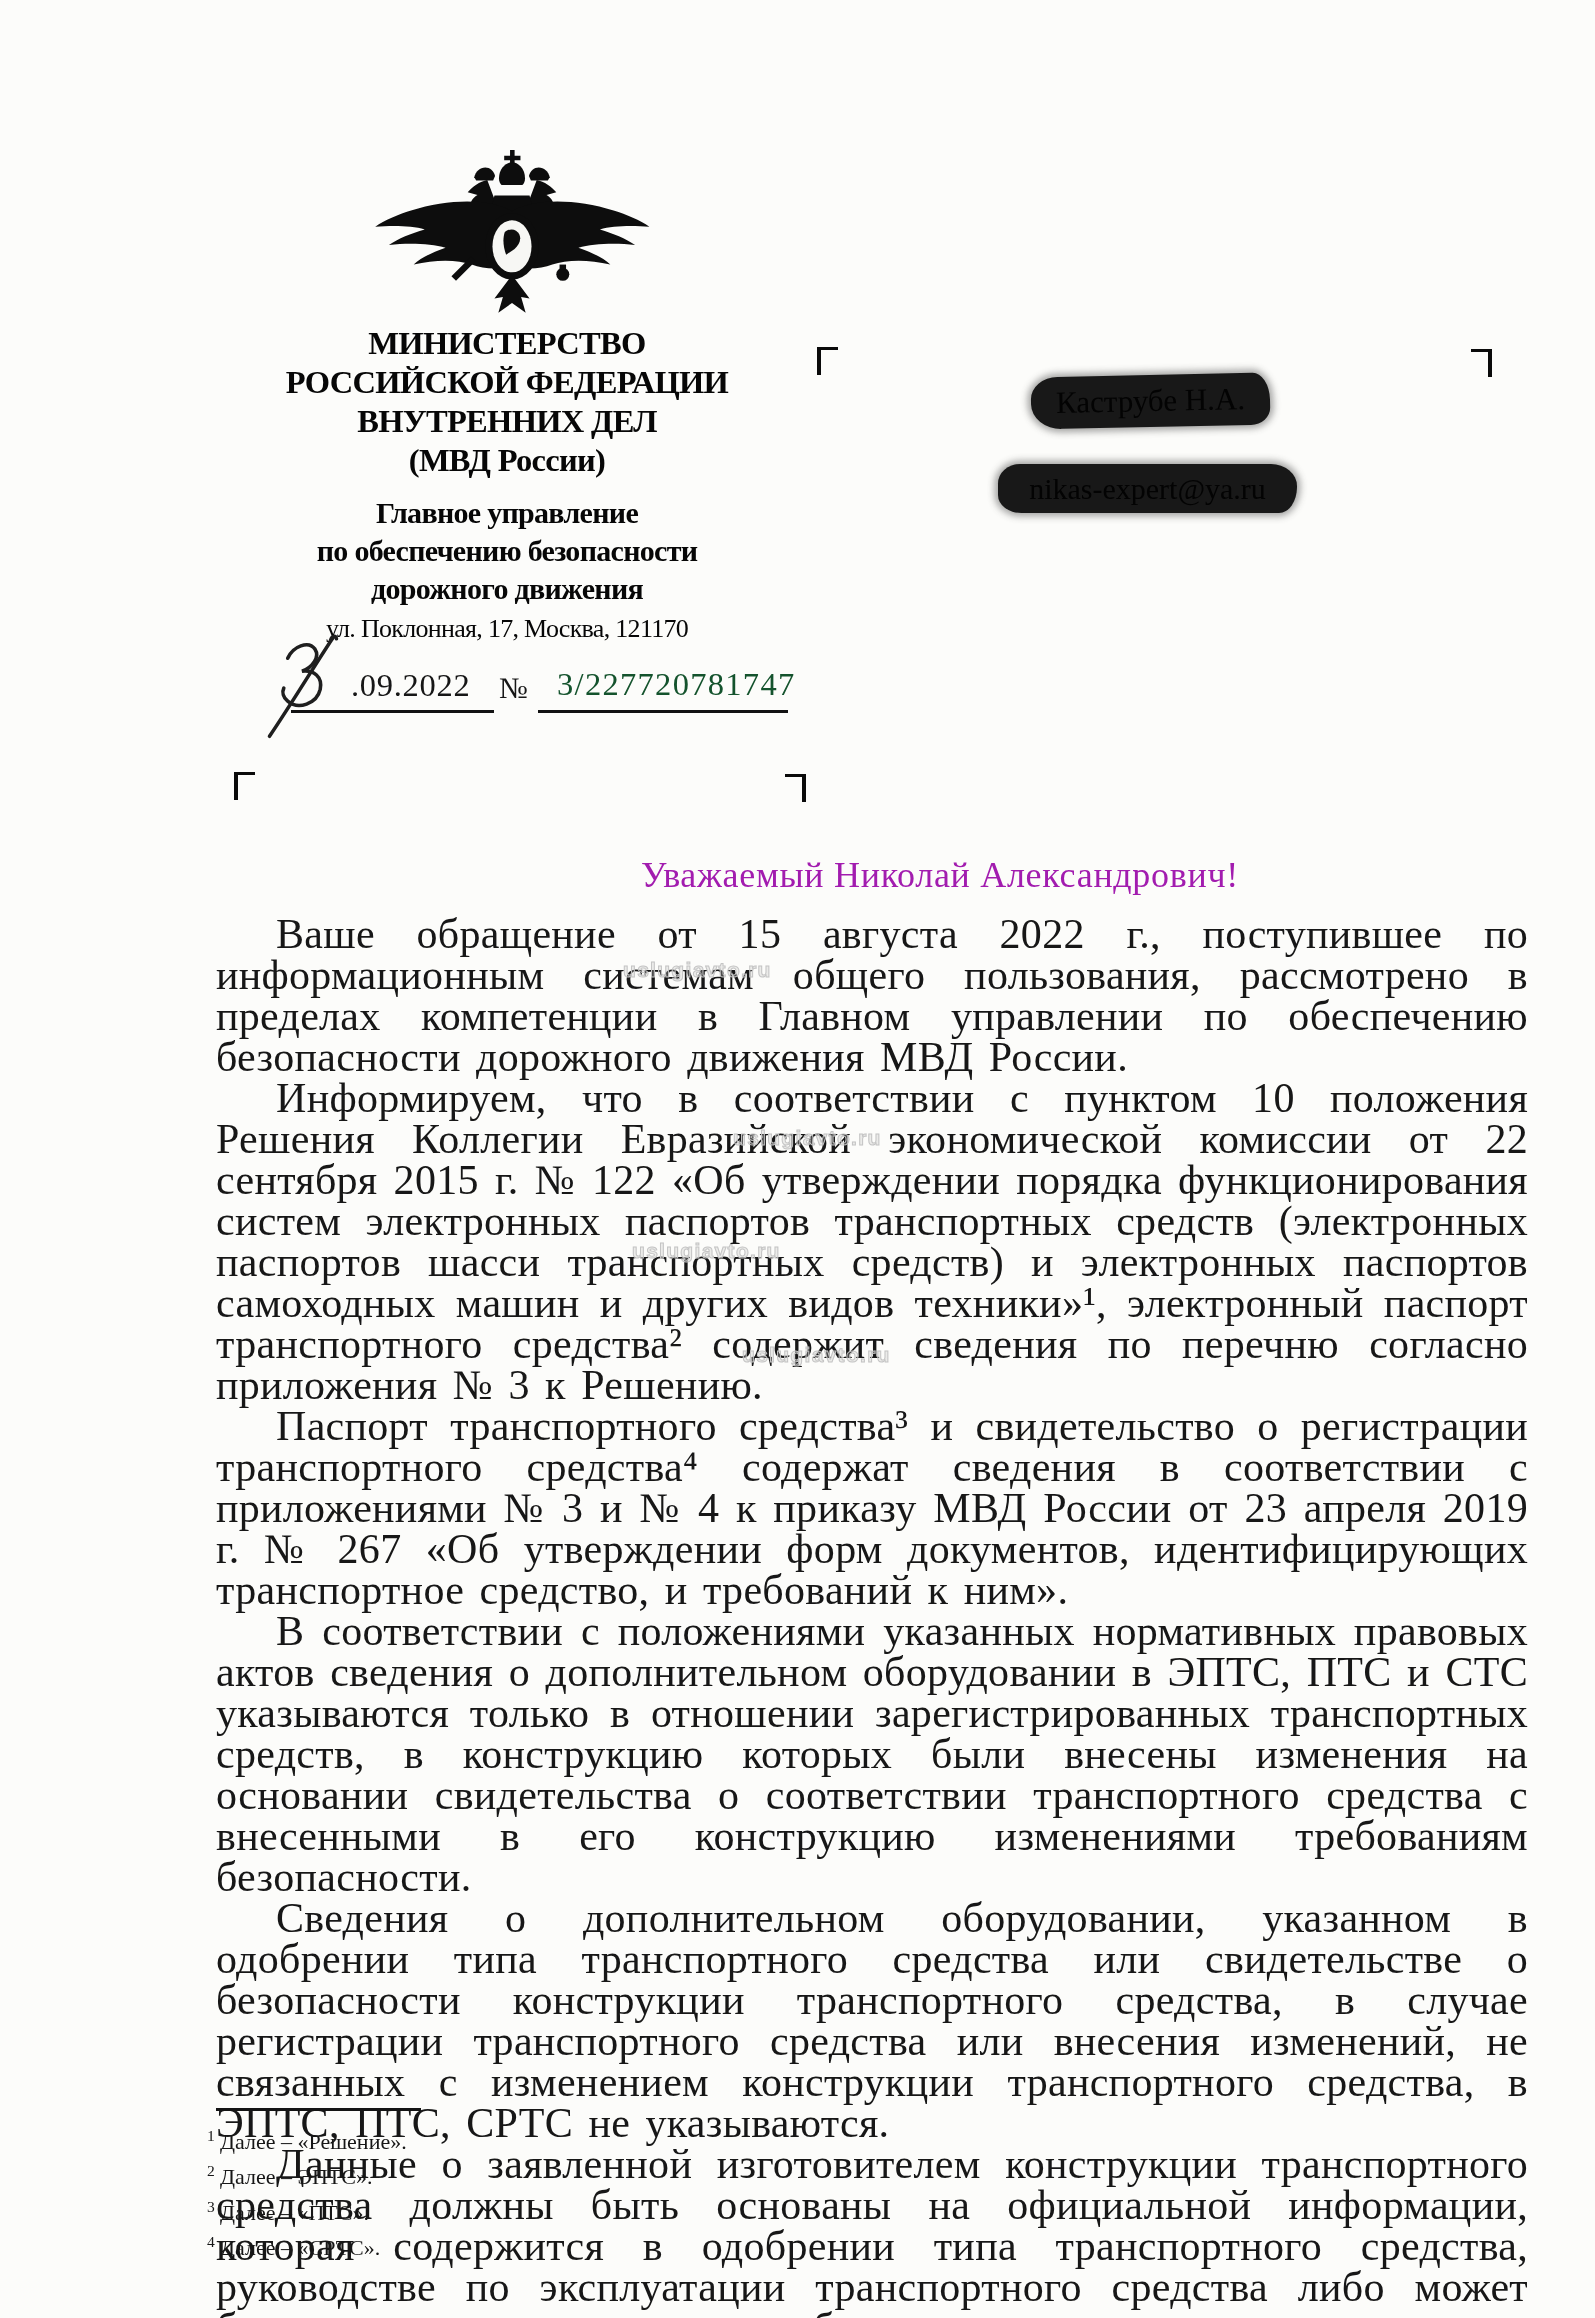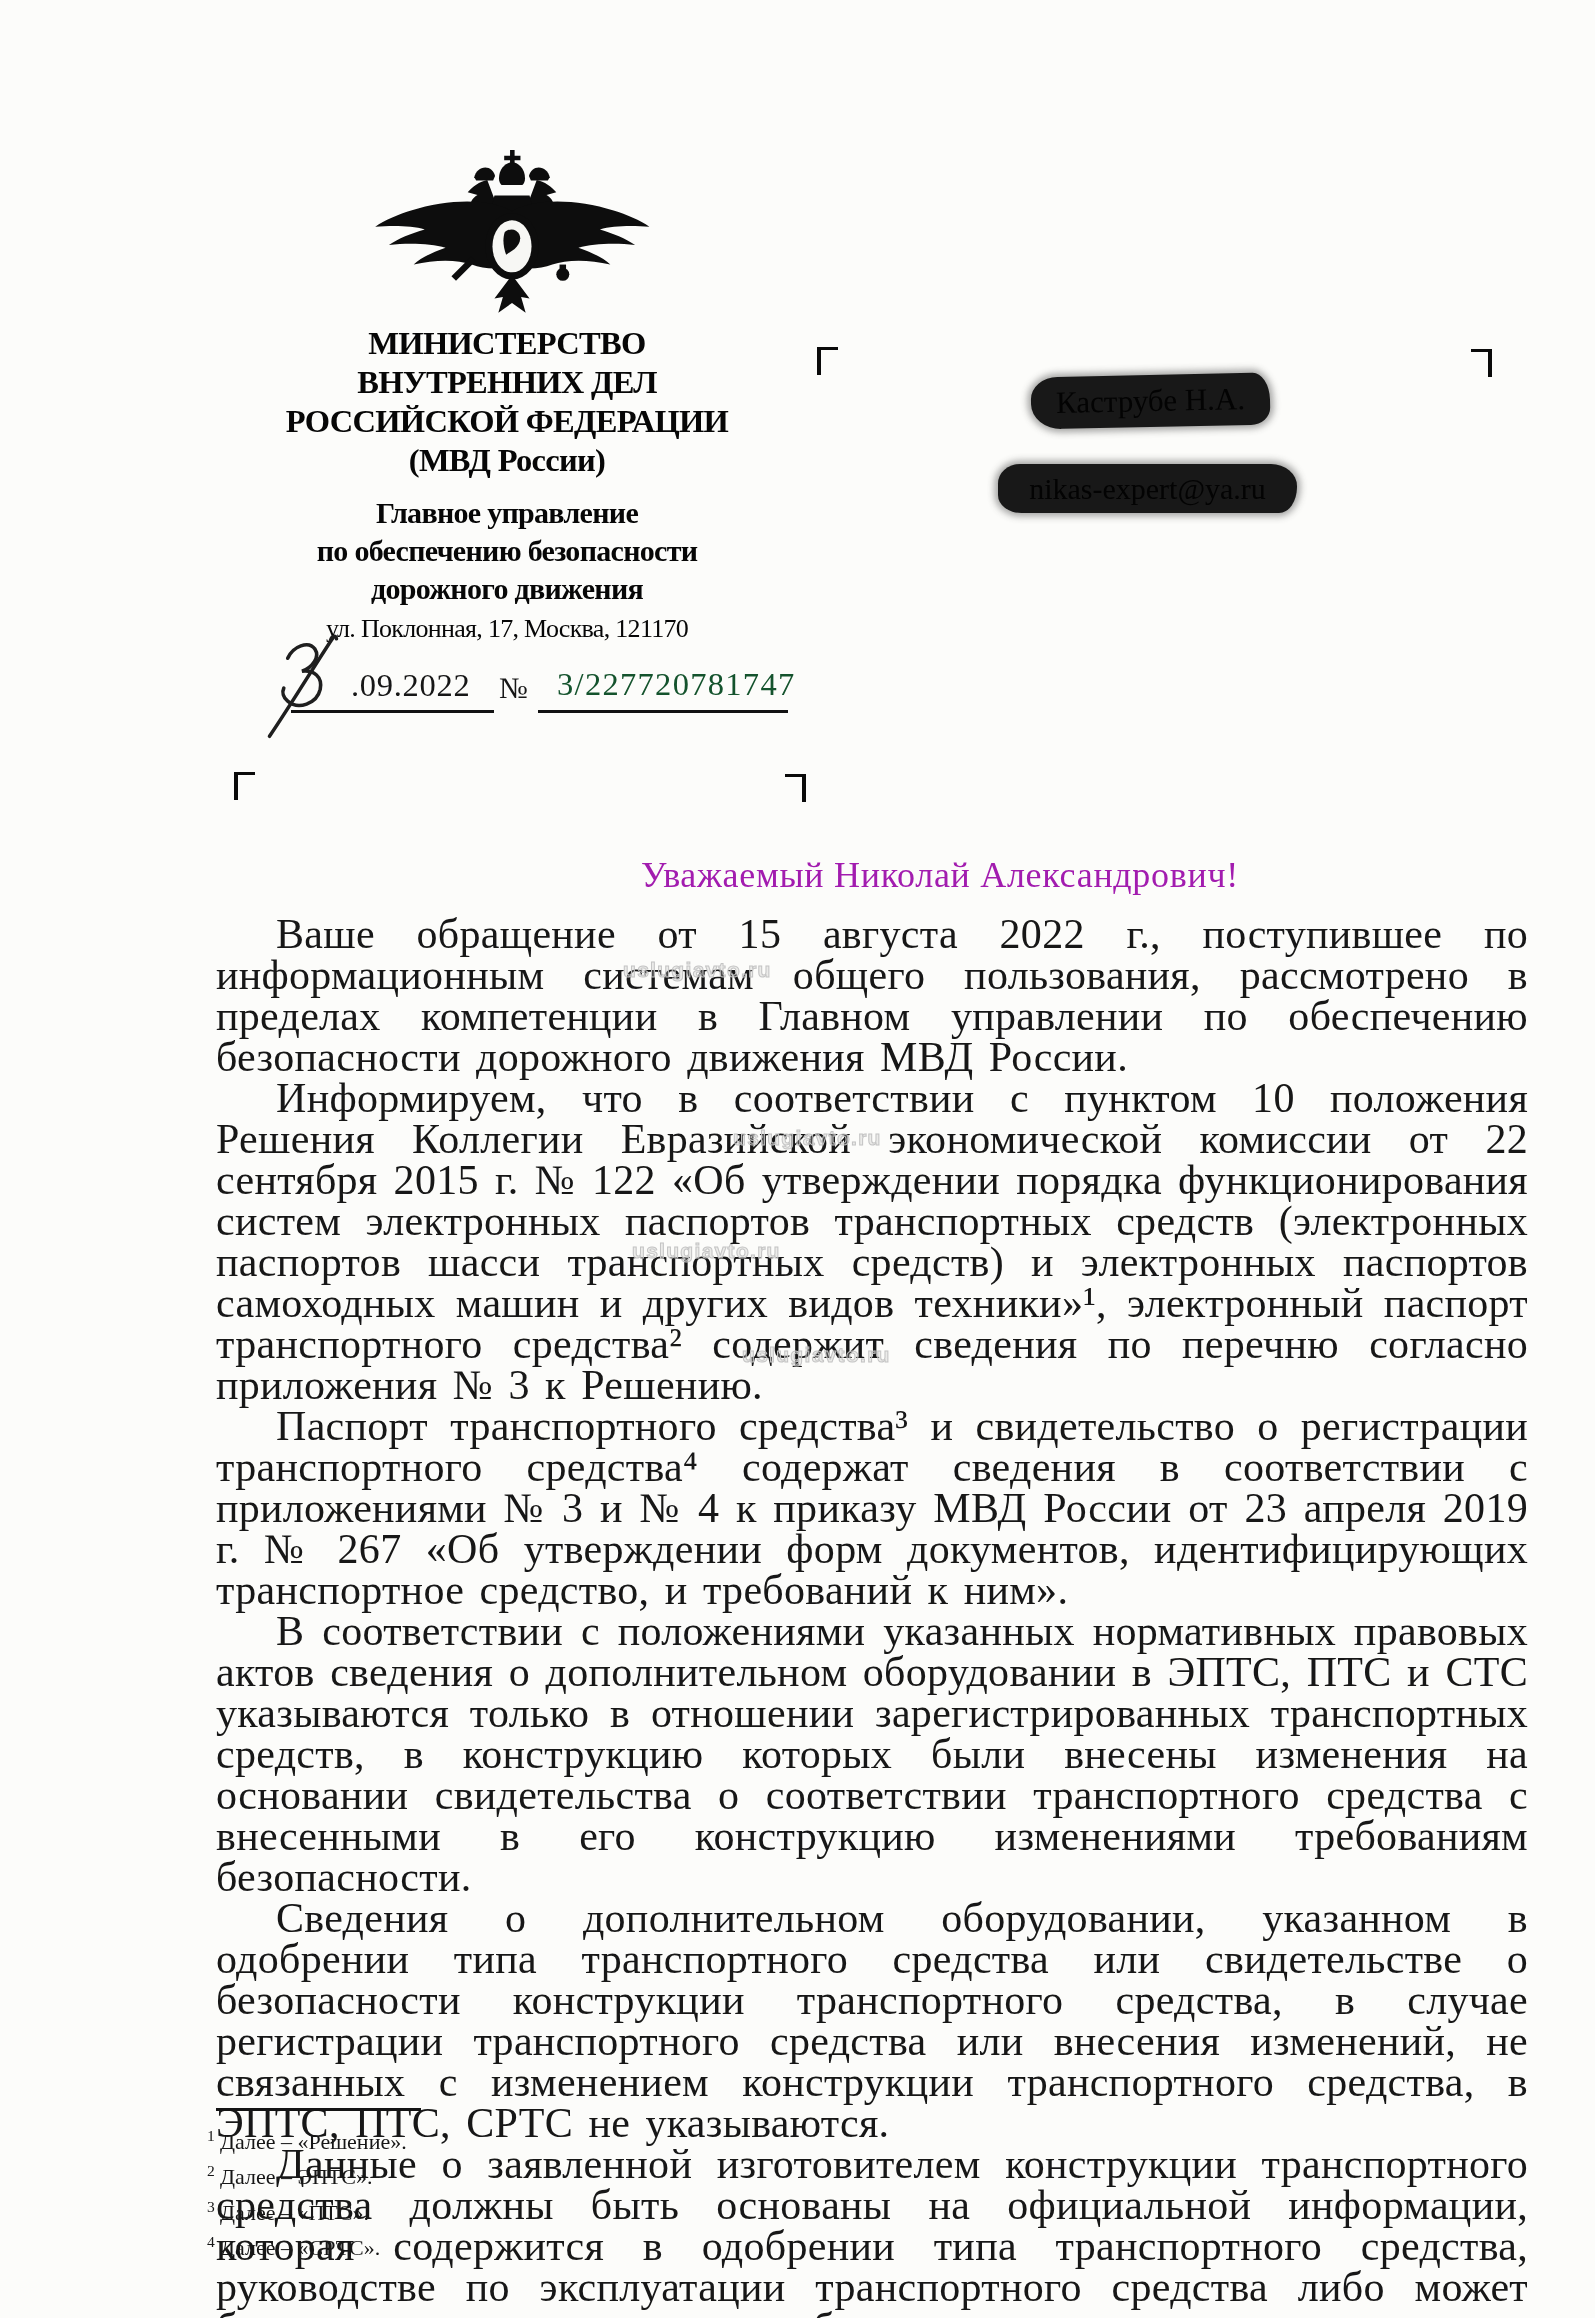--- a/index.html
+++ b/index.html
@@ -100,22 +100,22 @@
     <g fill="#0d0d0d">
       <path d="M215 194l-27 36 13-2-7 24 21-15 21 15-7-24 13 2z"></path>
       <path d="M152 166l-30 30 7 7 30-30z"></path>
       <circle cx="293" cy="193" r="10"></circle>
       <path d="M288 178h10v7h-10z"></path>
     </g>
   </svg>
 
   <div class="letterhead">
     <div class="lh-big">МИНИСТЕРСТВО</div>
+    <div class="lh-big">РОССИЙСКОЙ ФЕДЕРАЦИИ</div>
     <div class="lh-big">ВНУТРЕННИХ ДЕЛ</div>
-    <div class="lh-big">РОССИЙСКОЙ ФЕДЕРАЦИИ</div>
     <div class="lh-big">(МВД России)</div>
     <div class="lh-dept-wrap">
       <div class="lh-dept">Главное управление</div>
       <div class="lh-dept">по обеспечению безопасности</div>
       <div class="lh-dept">дорожного движения</div>
     </div>
     <div class="lh-addr">ул. Поклонная, 17, Москва, 121170</div>
   </div>
 
   <svg class="hand13" viewBox="0 0 140 170" aria-hidden="true">

